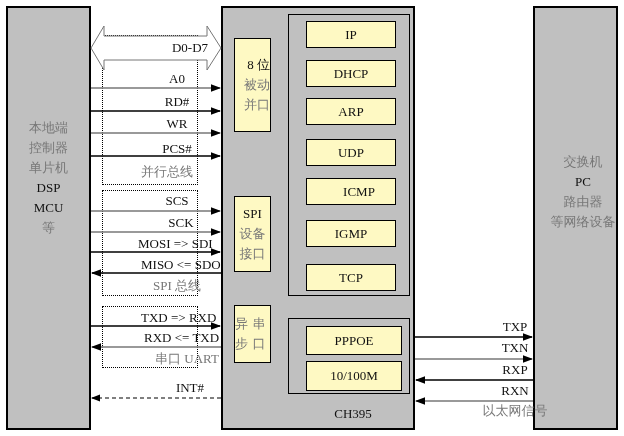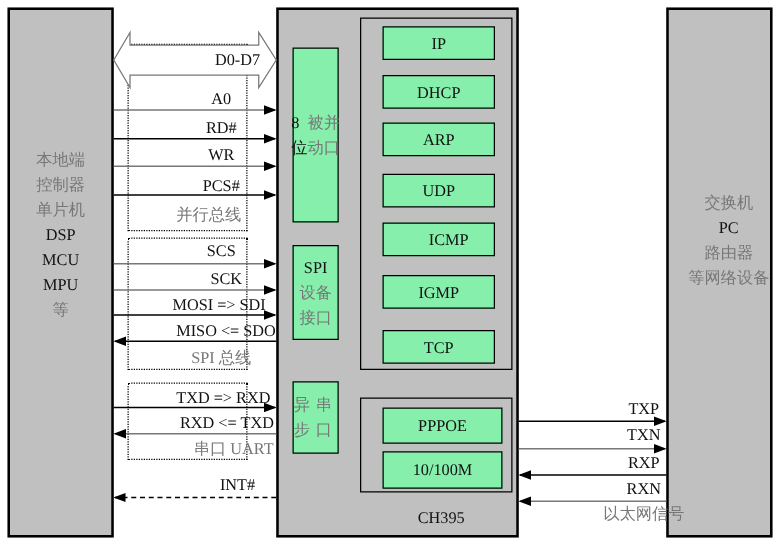--- a/index.html
+++ b/index.html
@@ -1,54 +1,53 @@
 <!DOCTYPE html>
 <html><head>
 <meta charset="utf-8">
 <style>
   html, body { margin: 0; padding: 0; background: #ffffff; }
   body { width: 624px; height: 436px; position: relative; overflow: hidden;
          font-family: "Liberation Serif", "DejaVu Serif", serif; color: #111; }
   .block { position: absolute; background: #c0c0c0; border: 2px solid #000; box-sizing: border-box; }
-  .wbox { position: absolute; background: #86efac; border: 1px solid #000; box-sizing: border-box;
+  .wbox { position: absolute; background: #fef9c3; border: 1px solid #000; box-sizing: border-box;
           display: flex; align-items: center; justify-content: center; font-size: 13px; }
   .inner { position: absolute; border: 1px solid #000; box-sizing: border-box; }
   .vlabel { position: absolute; text-align: center; font-size: 13px; line-height: 20px; }
   .gray { color: #777; }
   .dark { color: #111; }
   .siglabel { position: absolute; font-size: 13px; text-align: center; white-space: nowrap; margin-left: 35px; }
   .dotted { position: absolute; border: 1px dotted #000; box-sizing: border-box; }
   svg.overlay { position: absolute; left: 0; top: 0; }
 </style>
 </head>
 <body>
 
 <div class="block" style="left:6px; top:6px; width:85px; height:424px;"></div>
 <div class="vlabel" style="left:6px; top:118px; width:85px;">
   <div class="gray">本地端</div>
   <div class="gray">控制器</div>
   <div class="gray">单片机</div>
   <div class="dark">DSP</div>
   <div class="dark">MCU</div>
-  <div class="dark">MPU</div>
   <div class="gray">等</div>
 </div>
 
 <div class="block" style="left:533px; top:6px; width:85px; height:424px;"></div>
 <div class="vlabel" style="left:533px; top:152px; width:100px;text-align:center;">
   <div class="gray">交换机</div>
   <div class="dark">PC</div>
   <div class="gray">路由器</div>
   <div class="gray">等网络设备</div>
 </div>
 
 <div class="block" style="left:221px; top:6px; width:194px; height:424px;"></div>
 <div class="siglabel" style="left:221px; top:406px; width:194px;">CH395</div>
 
-<div class="wbox" style="left:234px; top:38px; width:37px; height:140px; flex-direction:row; line-height:20px;">
+<div class="wbox" style="left:234px; top:38px; width:37px; height:94px; flex-direction:column; line-height:20px;align-items:flex-end;">
   <div class="dark">8 位</div>
   <div class="gray">被动</div>
   <div class="gray">并口</div>
 </div>
 <div class="wbox" style="left:234px; top:196px; width:37px; height:76px; flex-direction:column; line-height:20px;">
   <div class="dark">SPI</div>
   <div class="gray">设备</div>
   <div class="gray">接口</div>
 </div>
 <div class="wbox" style="left:234px; top:305px; width:37px; height:58px; flex-direction:row; line-height:20px;">

